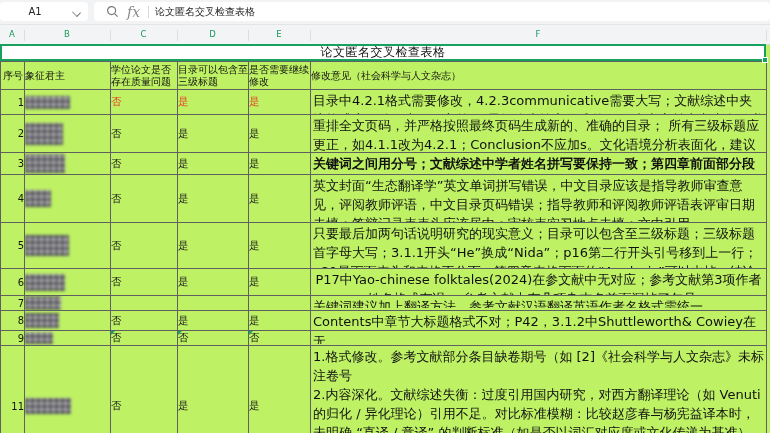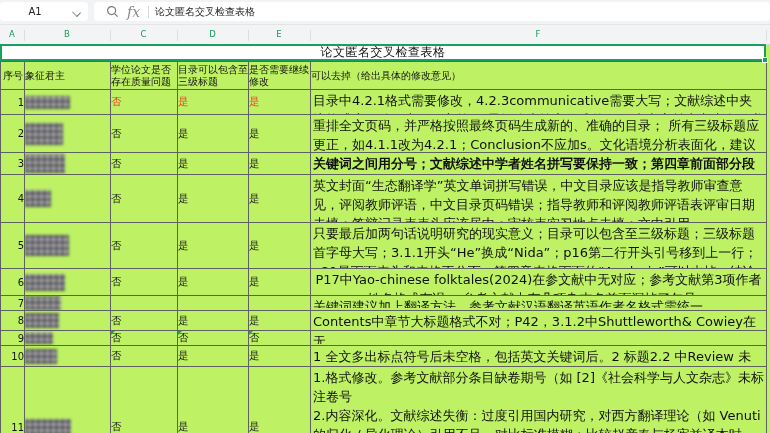--- a/index.html
+++ b/index.html
@@ -98,21 +98,21 @@
         <col style="width:62px">
         <col style="width:456px">
     </colgroup>
     <tbody>
         <tr style="height: 28px;">
           <th class="hd c0">序号</th>
           <th class="hd c1">象征君主</th>
           <th class="hd c2">学位论文是否存在质量问题</th>
           <th class="hd c3">目录可以包含至三级标题</th>
           <th class="hd c4 shrink">是否需要继续修改</th>
-          <th class="hd c5">可以去掉（给出具体的修改意见）</th>
+          <th class="hd c5">修改意见（社会科学与人文杂志）</th>
         </tr>
         <tr style="height: 24px;">
           <td class="num">1</td>
           <td class="name">
             <div class="blob" style="width: 45px; height: 13px;"></div>
           </td>
           <td class="val red">否</td>
           <td class="val red">是</td>
           <td class="val red">是</td>
           <td class="cmt">
@@ -208,32 +208,20 @@
           <td class="name">
             <div class="blob" style="width: 28px; height: 12px;"></div>
           </td>
           <td class="val">否<span class="tri"></span></td>
           <td class="val">否<span class="tri"></span></td>
           <td class="val">否<span class="tri"></span></td>
           <td class="cmt">
             <div class="cwrap" style="height: 12px;">无</div>
           </td>
         </tr>
-        <tr style="height: 20px;">
-          <td class="num">10</td>
-          <td class="name">
-            <div class="blob" style="width: 32px; height: 15px;"></div>
-          </td>
-          <td class="val">否</td>
-          <td class="val">是</td>
-          <td class="val">是</td>
-          <td class="cmt">
-            <div class="cwrap" style="height: 19px;">1 全文多出标点符号后未空格，包括英文关键词后。2 标题2.2 中Review 未实词首字母大写。3 参考文献中著作等未斜体。</div>
-          </td>
-        </tr>
         <tr style="height: 120px;">
           <td class="num">11</td>
           <td class="name">
             <div class="blob" style="width: 46px; height: 16px;"></div>
           </td>
           <td class="val">否</td>
           <td class="val">是</td>
           <td class="val">是</td>
           <td class="cmt">
             <div class="cwrap" style="height: 119px;">1.格式修改。参考文献部分条目缺卷期号（如 [2]《社会科学与人文杂志》未标注卷号

